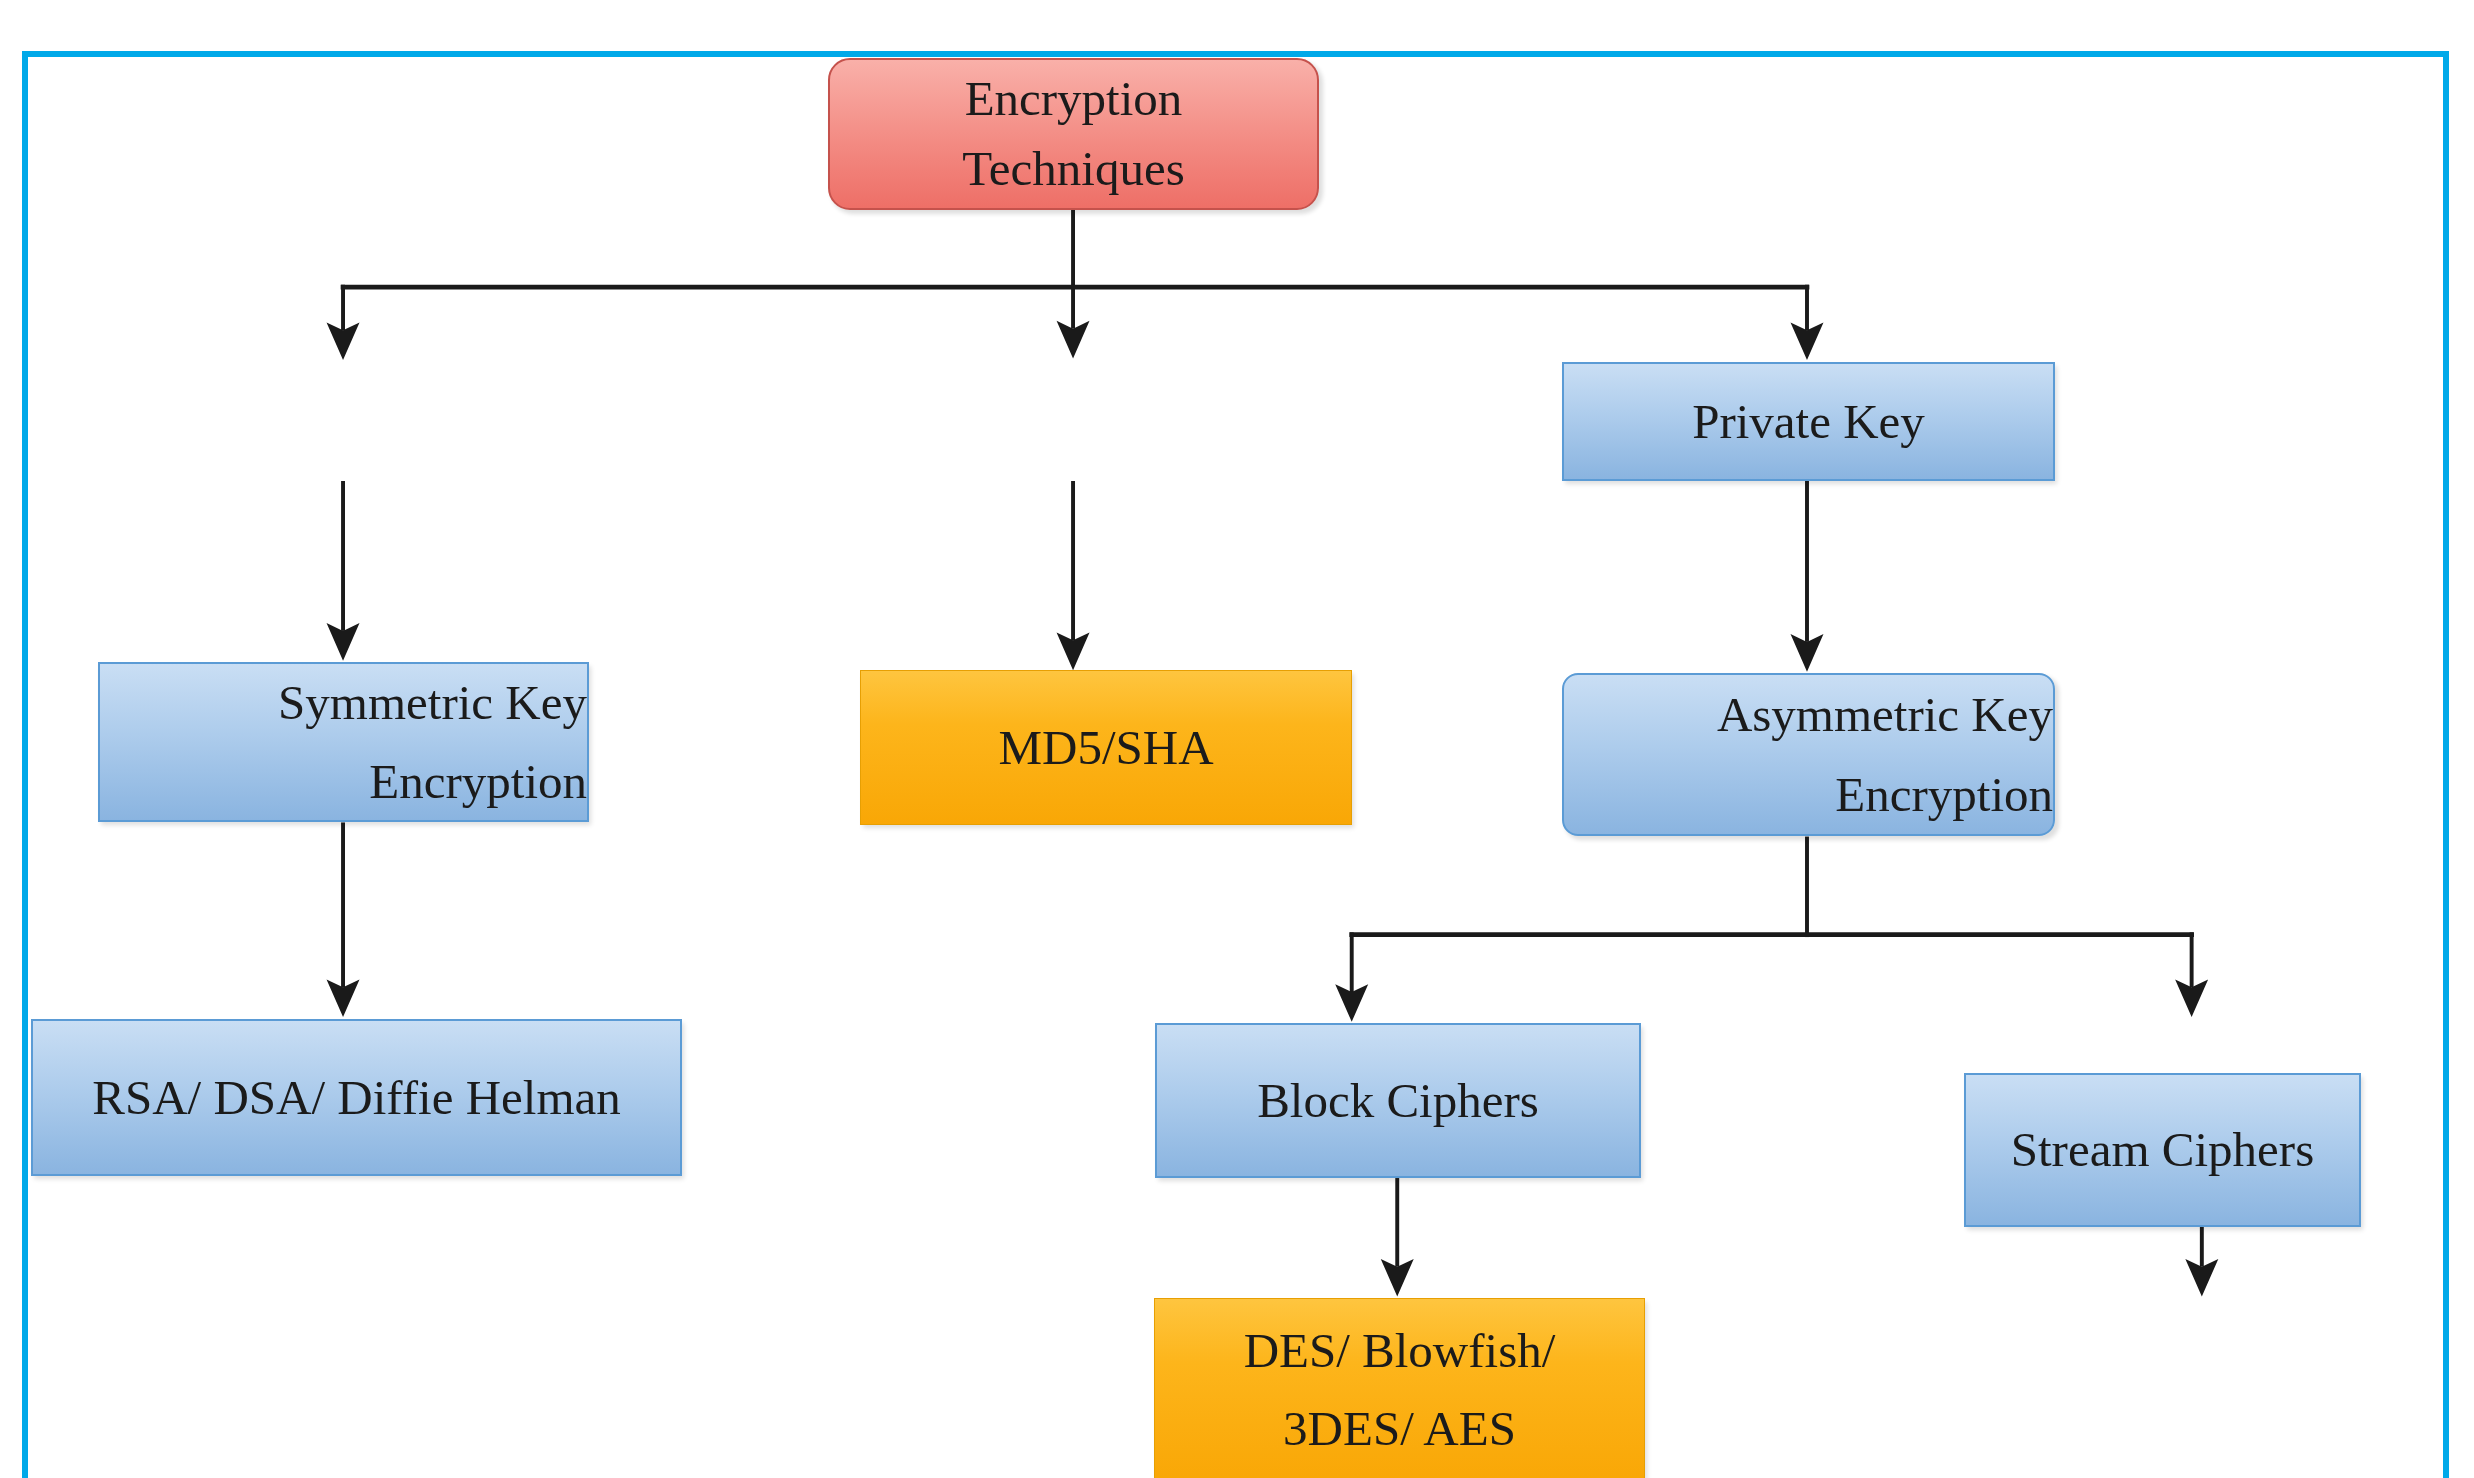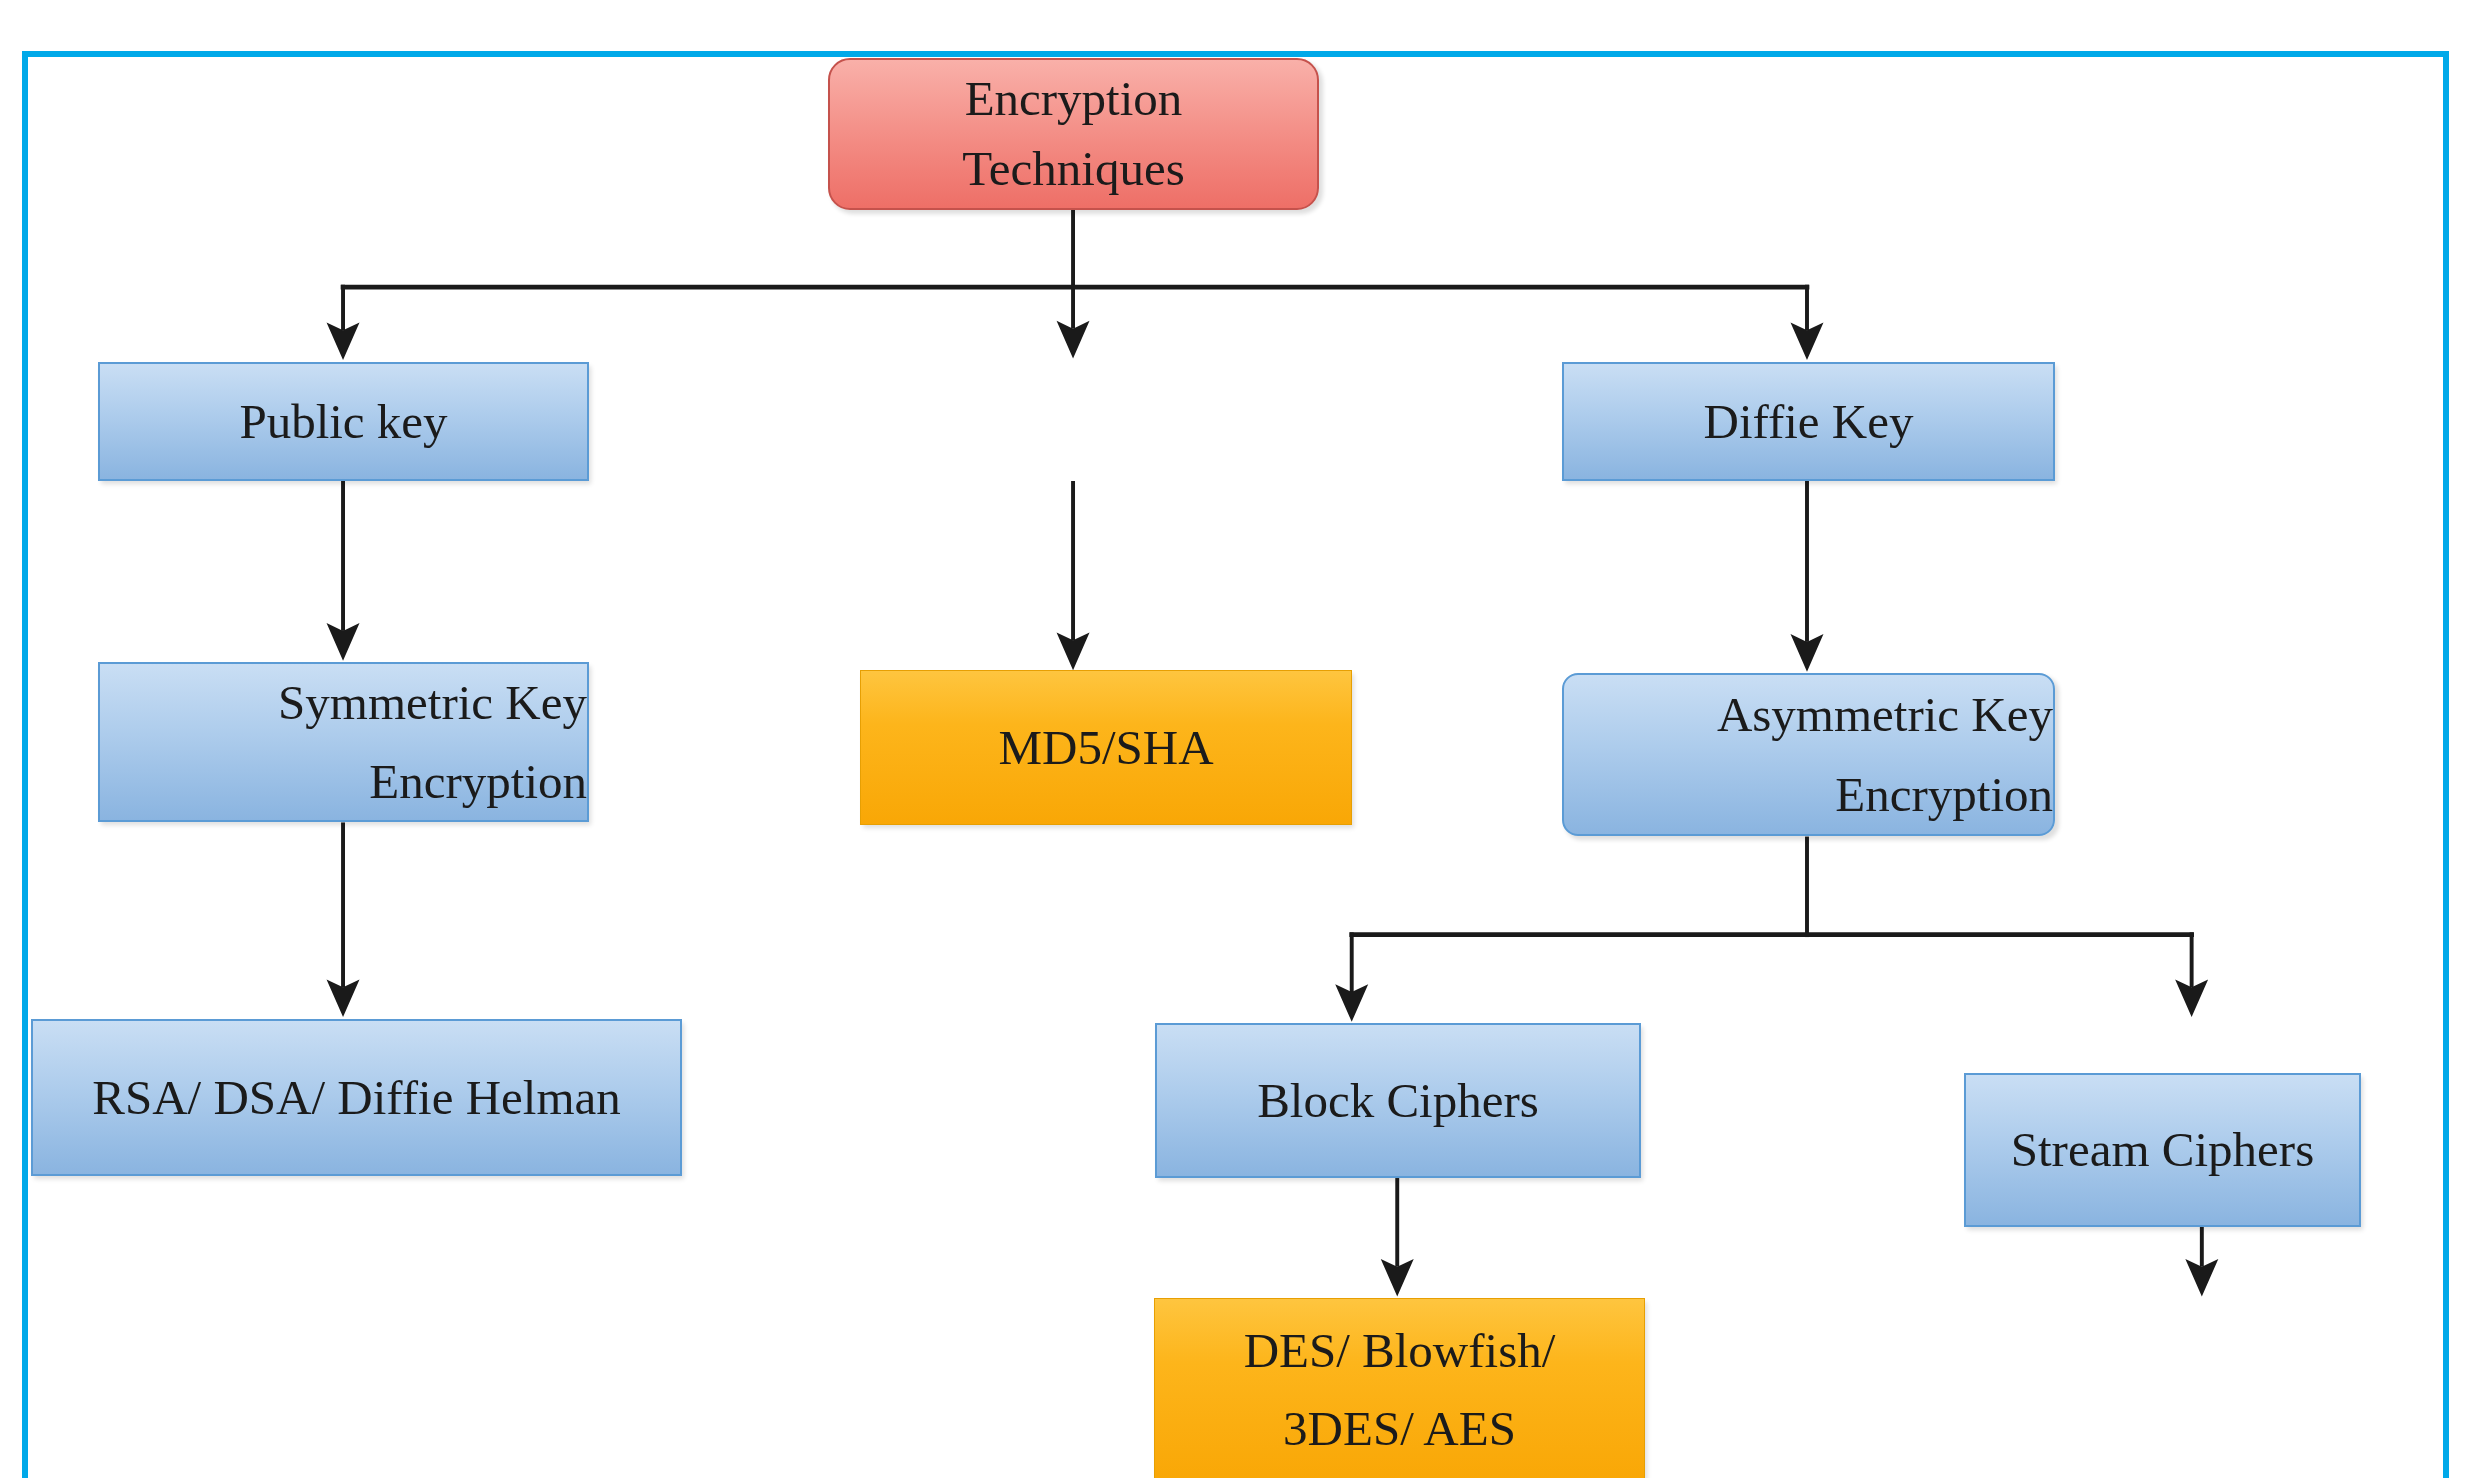--- a/index.html
+++ b/index.html
@@ -112,27 +112,24 @@
       <polygon points="1780,1616 1759,1568 1780,1578 1801,1568"></polygon>
       <polygon points="2805,1616 2784,1568 2805,1578 2826,1568"></polygon>
     </g>
   </svg>
 
   <div class="node node-red" style="left:828px; top:30px; width:491px; height:152px;">
     <span class="label">Encryption
 Techniques</span>
   </div>
 
-  <div class="node node-blue" style="left:98px; top:334px; width:491px; height:119px;">
-    <span class="label">Public key</span>
-  </div>
 
 
   <div class="node node-blue" style="left:1562px; top:334px; width:493px; height:119px;">
-    <span class="label">Diffie Key</span>
+    <span class="label">Private Key</span>
   </div>
 
   <div class="node node-blue two-line" style="left:98px; top:634px; width:491px; height:160px;">
     <span class="label">Symmetric Key
 Encryption</span>
   </div>
 
   <div class="node node-orange" style="left:860px; top:642px; width:492px; height:155px;">
     <span class="label">MD5/SHA</span>
   </div>

